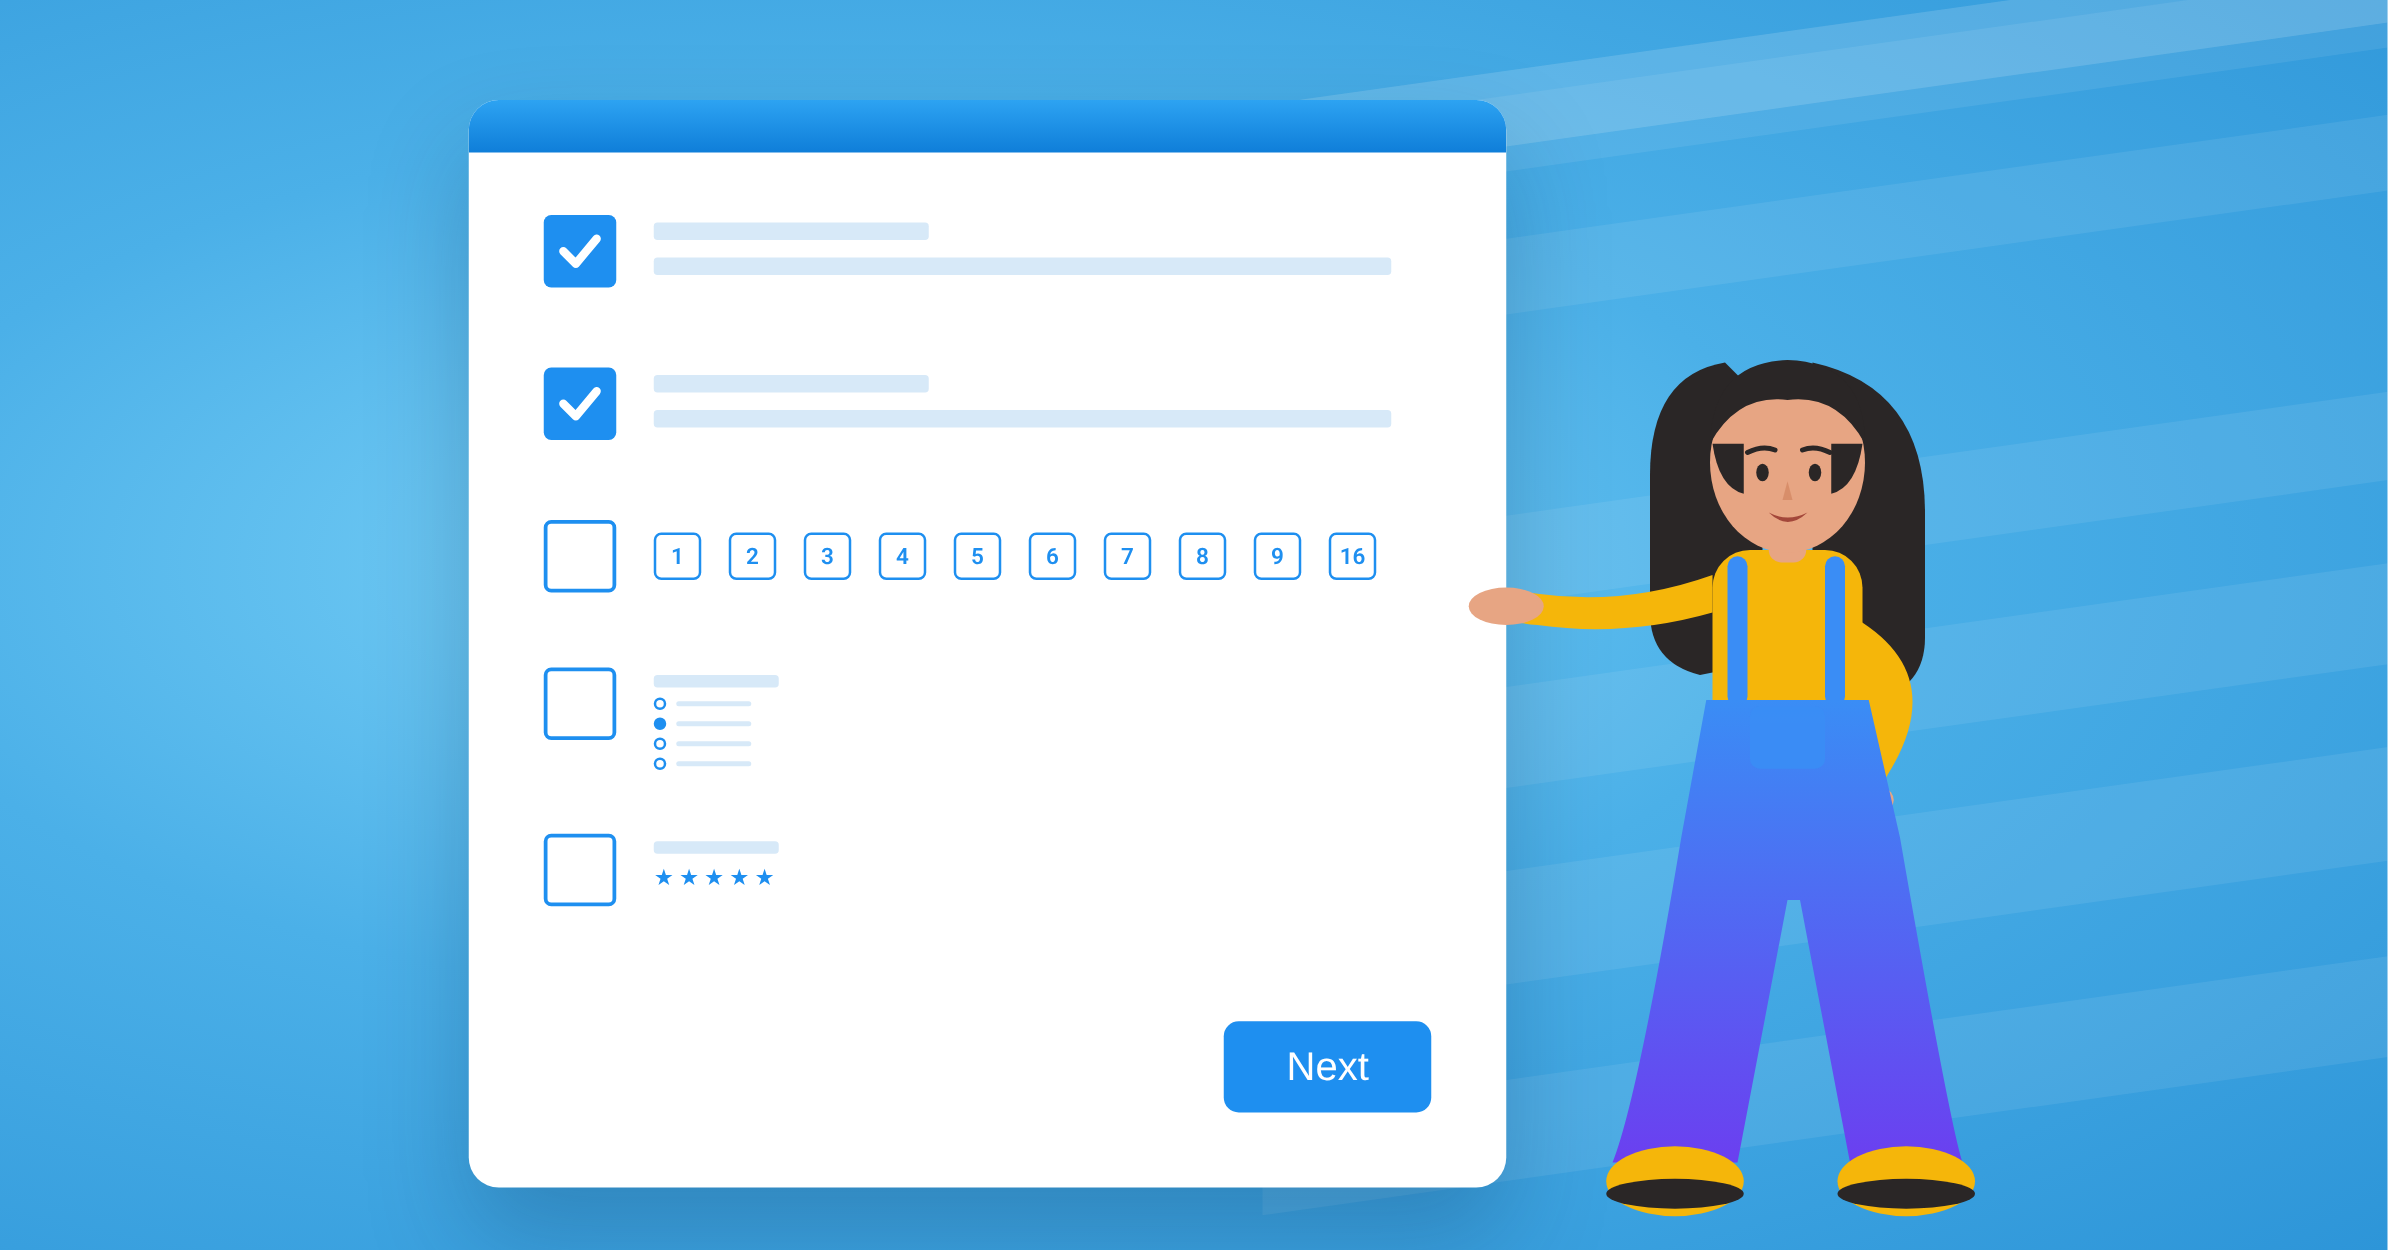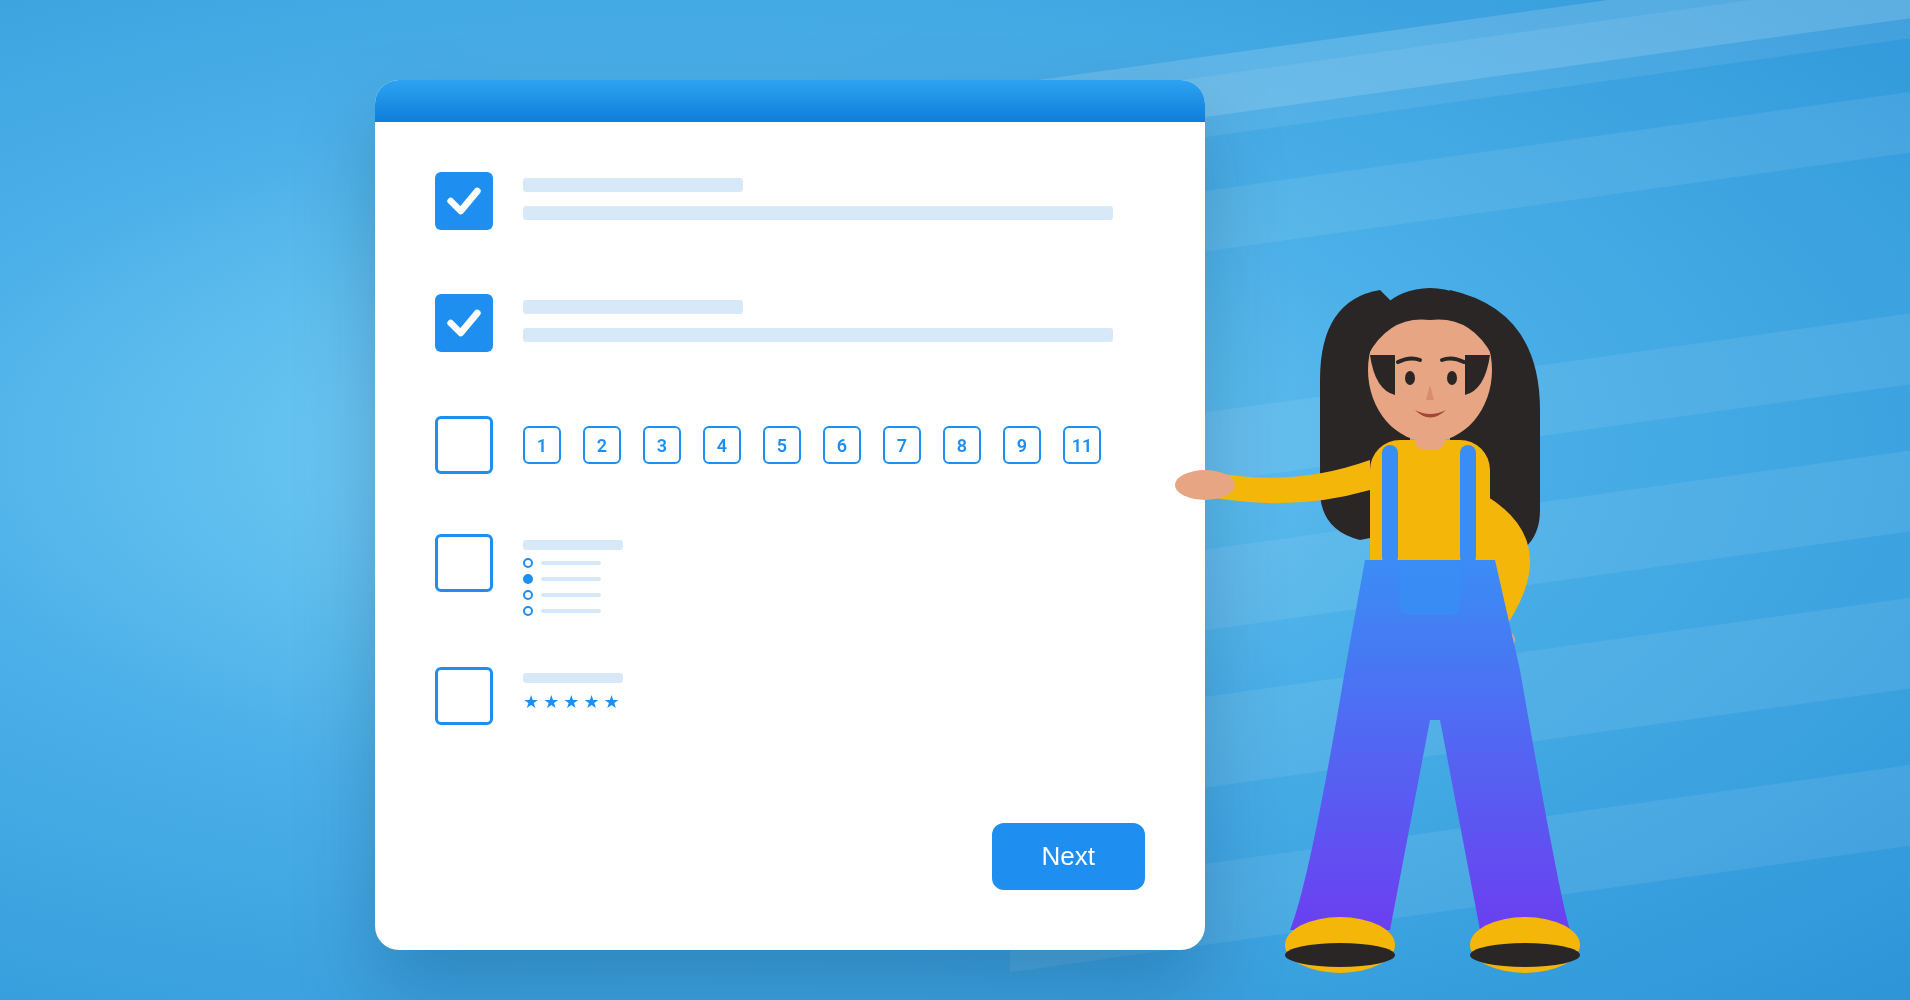--- a/index.html
+++ b/index.html
@@ -140,21 +140,21 @@
   }
   .next-btn {
     position: absolute;
     right: 60px;
     bottom: 60px;
     background: #1e8ff0;
     color: #fff;
     border: none;
     border-radius: 12px;
     padding: 18px 50px;
-    font-size: 26px;
+    font-size: 32px;
     font-weight: 500;
     cursor: pointer;
   }
 
   
   .character {
     position: absolute;
     left: 1260px;
     top: 260px;
     width: 340px;
@@ -209,21 +209,21 @@
         <div class="scale">
           <div class="scale-box">1</div>
           <div class="scale-box">2</div>
           <div class="scale-box">3</div>
           <div class="scale-box">4</div>
           <div class="scale-box">5</div>
           <div class="scale-box">6</div>
           <div class="scale-box">7</div>
           <div class="scale-box">8</div>
           <div class="scale-box">9</div>
-          <div class="scale-box">11</div>
+          <div class="scale-box">16</div>
         </div>
       </div>
     </div>
 
     <div class="row" style="margin-bottom:45px;">
       <div class="chk unchecked"></div>
       <div class="content">
         <div class="ph-line ph-med"></div>
         <div class="radio-list">
           <div class="radio-item">

